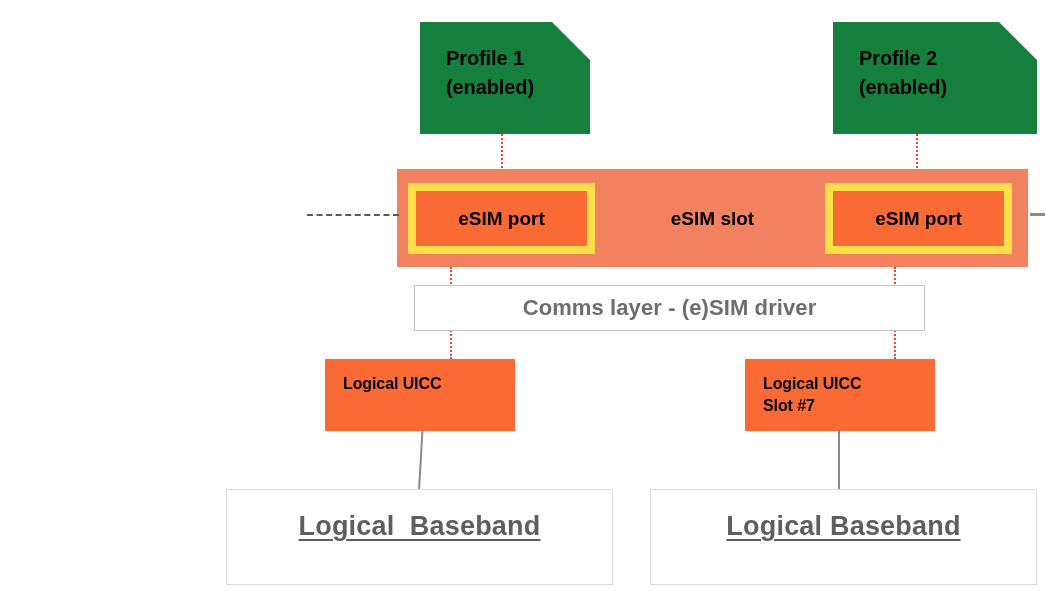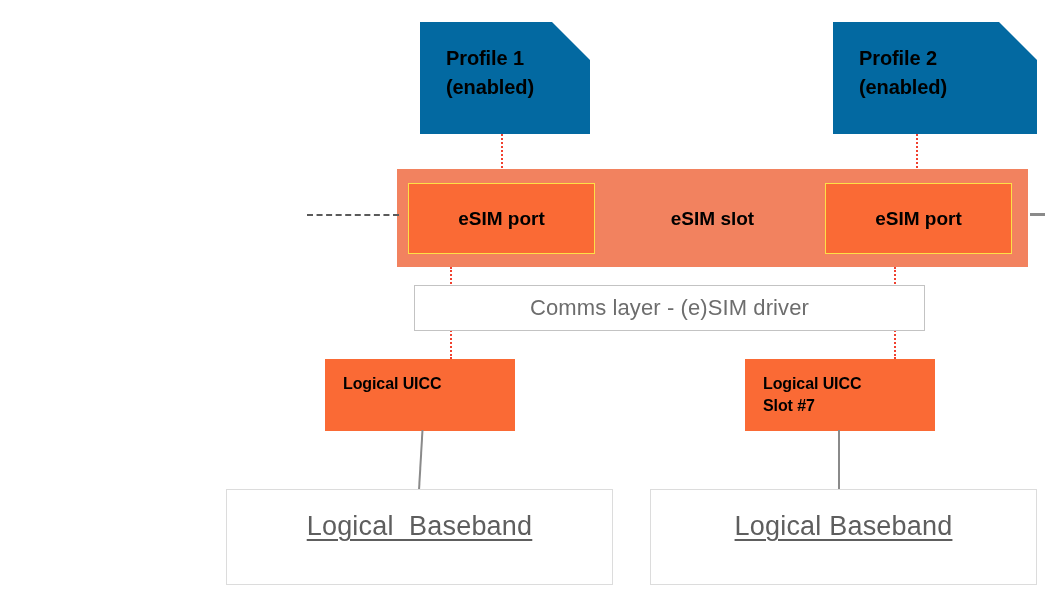--- a/index.html
+++ b/index.html
@@ -14,21 +14,21 @@
     position: relative;
     width: 1045px;
     height: 595px;
     background: #ffffff;
     overflow: hidden;
   }
   .abs { position: absolute; }
 
   
   .profile-card {
-    background: #0369a1;
+    background: #15803d;
     clip-path: polygon(0 0, calc(100% - 38px) 0, 100% 38px, 100% 100%, 0 100%);
     box-sizing: border-box;
     padding: 22px 0 0 26px;
   }
   .profile-card .line {
     font-size: 20px;
     font-weight: bold;
     color: #000000;
     line-height: 29px;
     letter-spacing: -0.1px;
@@ -40,21 +40,21 @@
   }
   .slot-label {
     font-size: 19px;
     font-weight: bold;
     color: #000000;
     text-align: center;
     line-height: 1;
   }
   .esim-port {
     background: #fa6a35;
-    border: 1px solid #fde047;
+    border: 8px solid #fde047;
     box-sizing: border-box;
     display: flex;
     align-items: center;
     justify-content: center;
   }
   .esim-port .port-label {
     font-size: 19px;
     font-weight: bold;
     color: #000000;
   }
@@ -77,21 +77,21 @@
   .comms-box {
     background: #ffffff;
     border: 1.6px solid #c3c3c3;
     box-sizing: border-box;
     display: flex;
     align-items: center;
     justify-content: center;
   }
   .comms-box .label {
     font-size: 22px;
-    font-weight: normal;
+    font-weight: bold;
     color: #6d6d6d;
     letter-spacing: 0.1px;
   }
 
   
   .uicc-box {
     background: #fa6a35;
     box-sizing: border-box;
     padding: 14px 0 12px 18px;
   }
@@ -108,21 +108,21 @@
     background: #ffffff;
     border: 1.4px solid #dcdcdc;
     box-sizing: border-box;
     display: flex;
     align-items: flex-start;
     justify-content: center;
     padding-top: 21px;
   }
   .baseband-box .label {
     font-size: 27px;
-    font-weight: normal;
+    font-weight: bold;
     color: #5e5e5e;
     text-decoration: underline;
     text-underline-offset: 4px;
     text-decoration-thickness: 2px;
     white-space: pre;
     letter-spacing: 0.2px;
   }
 
   
   .dotted-v {

